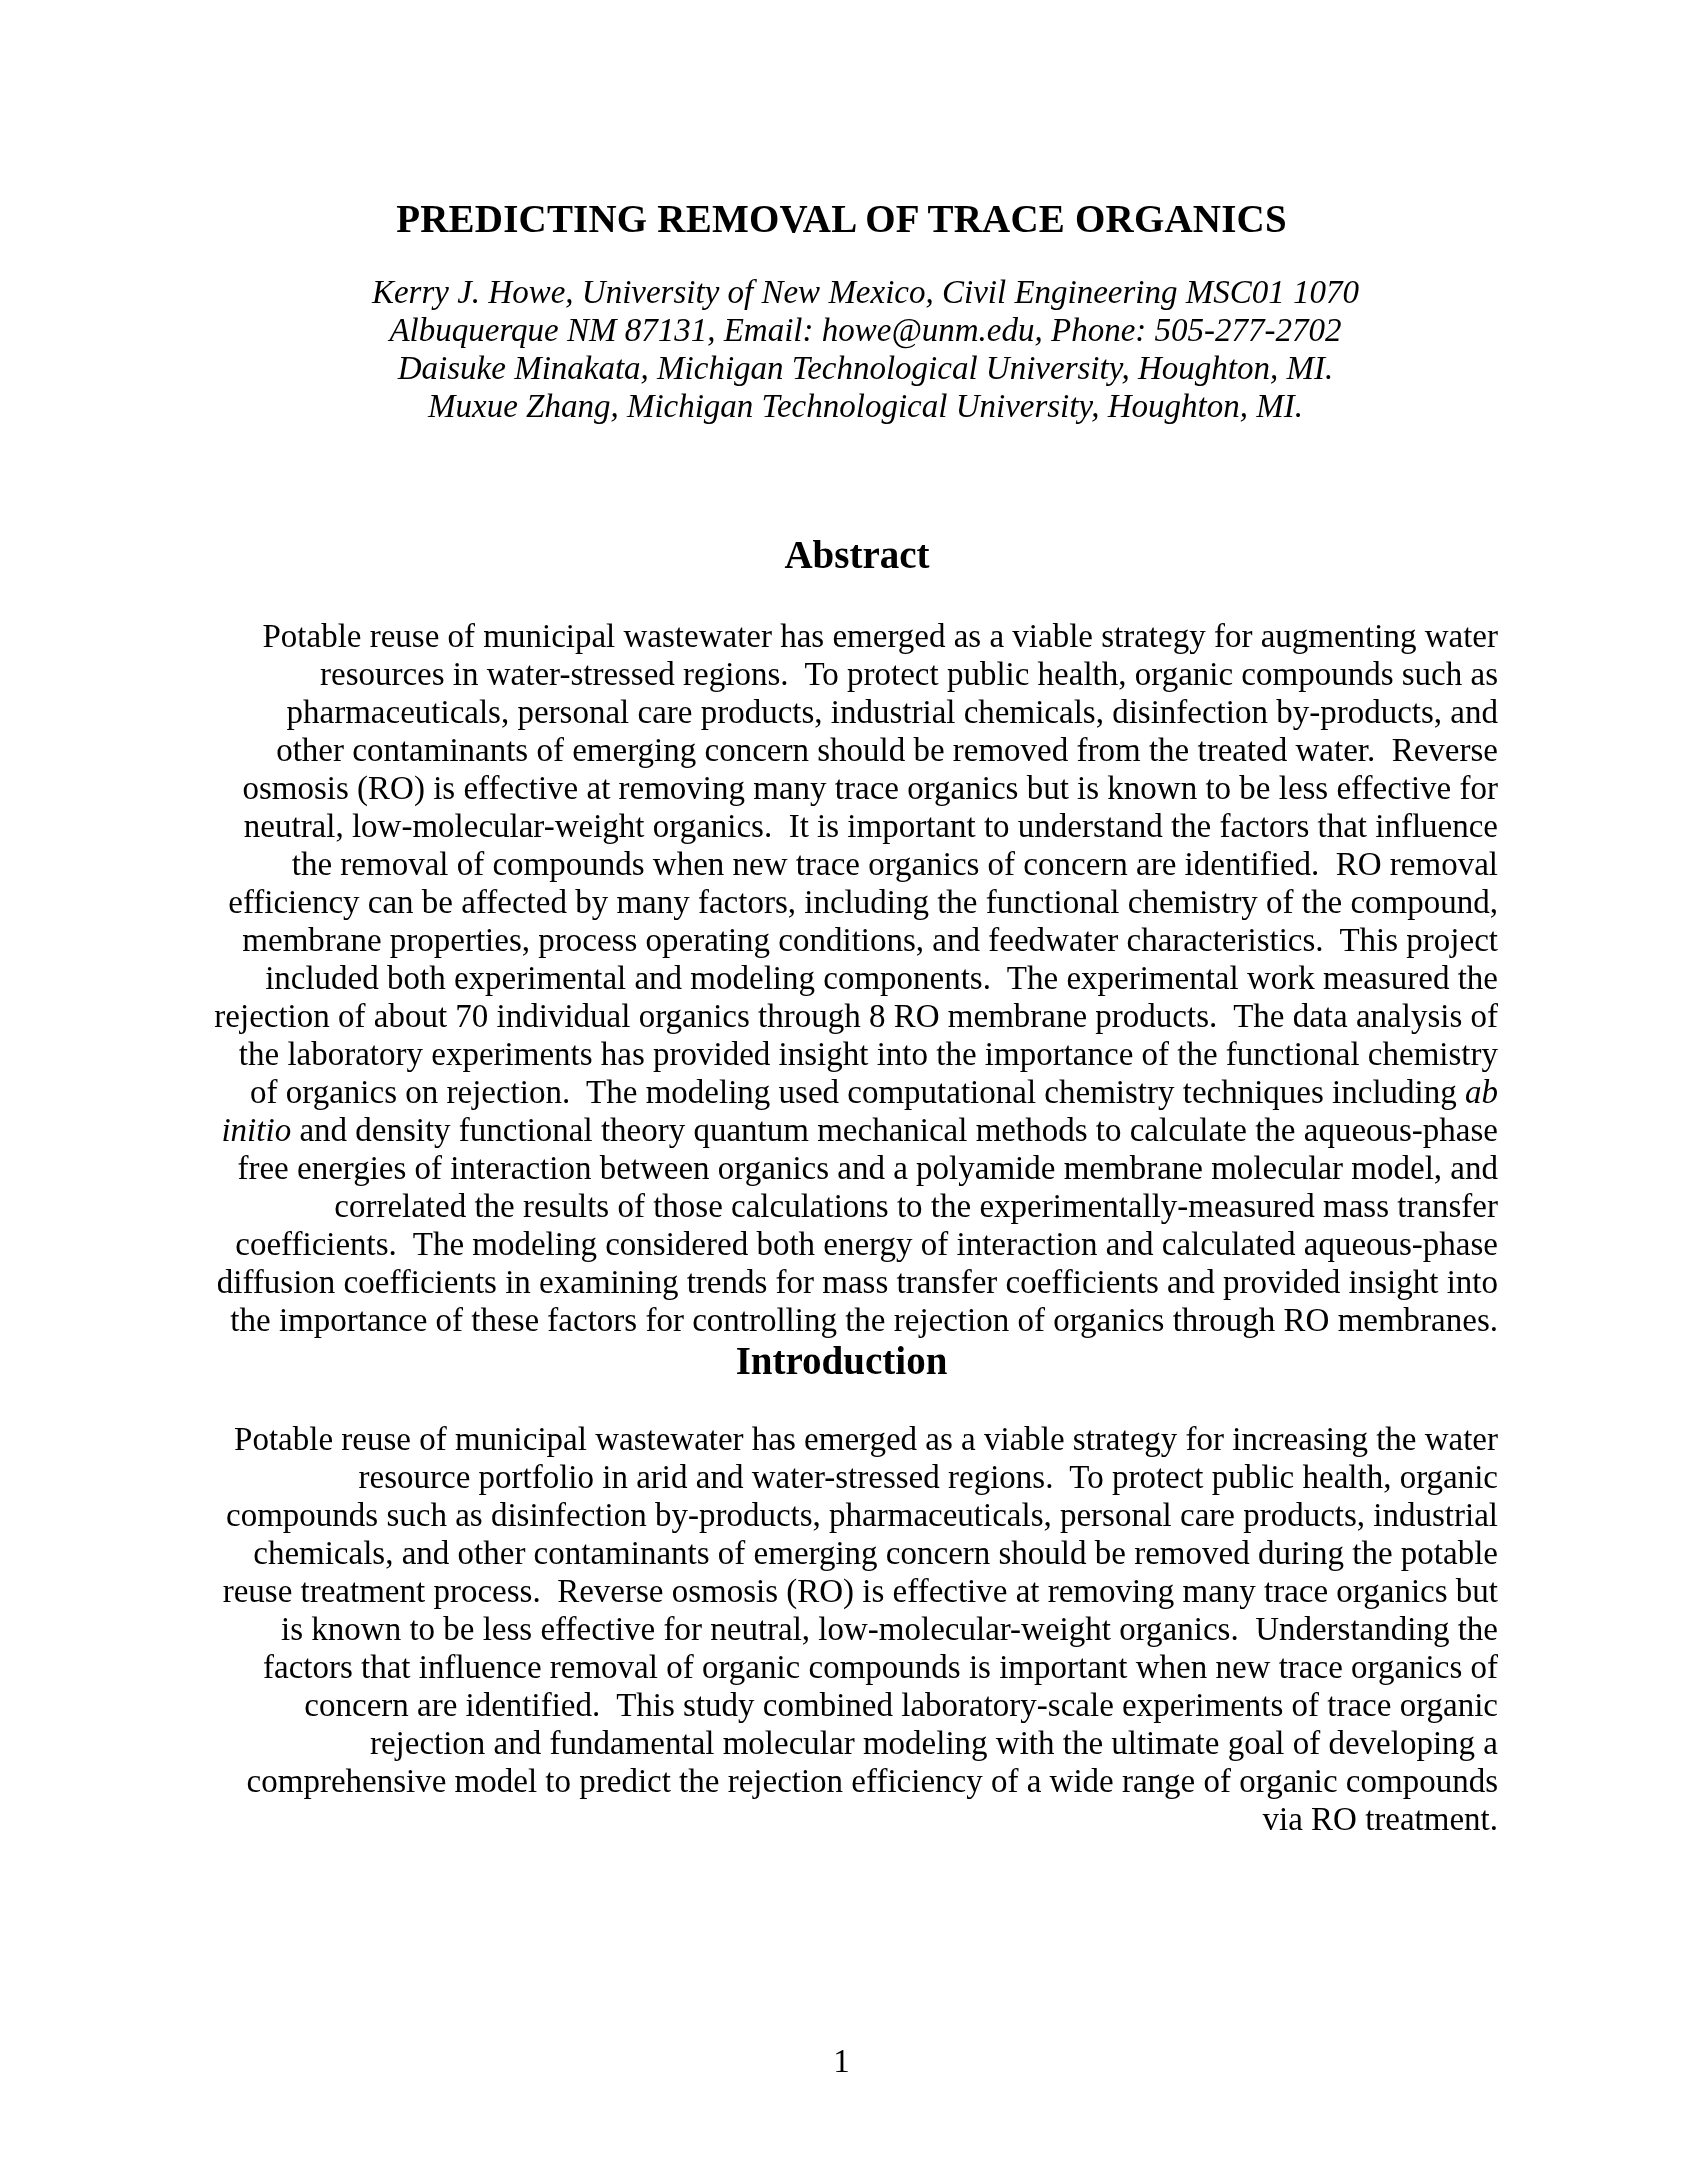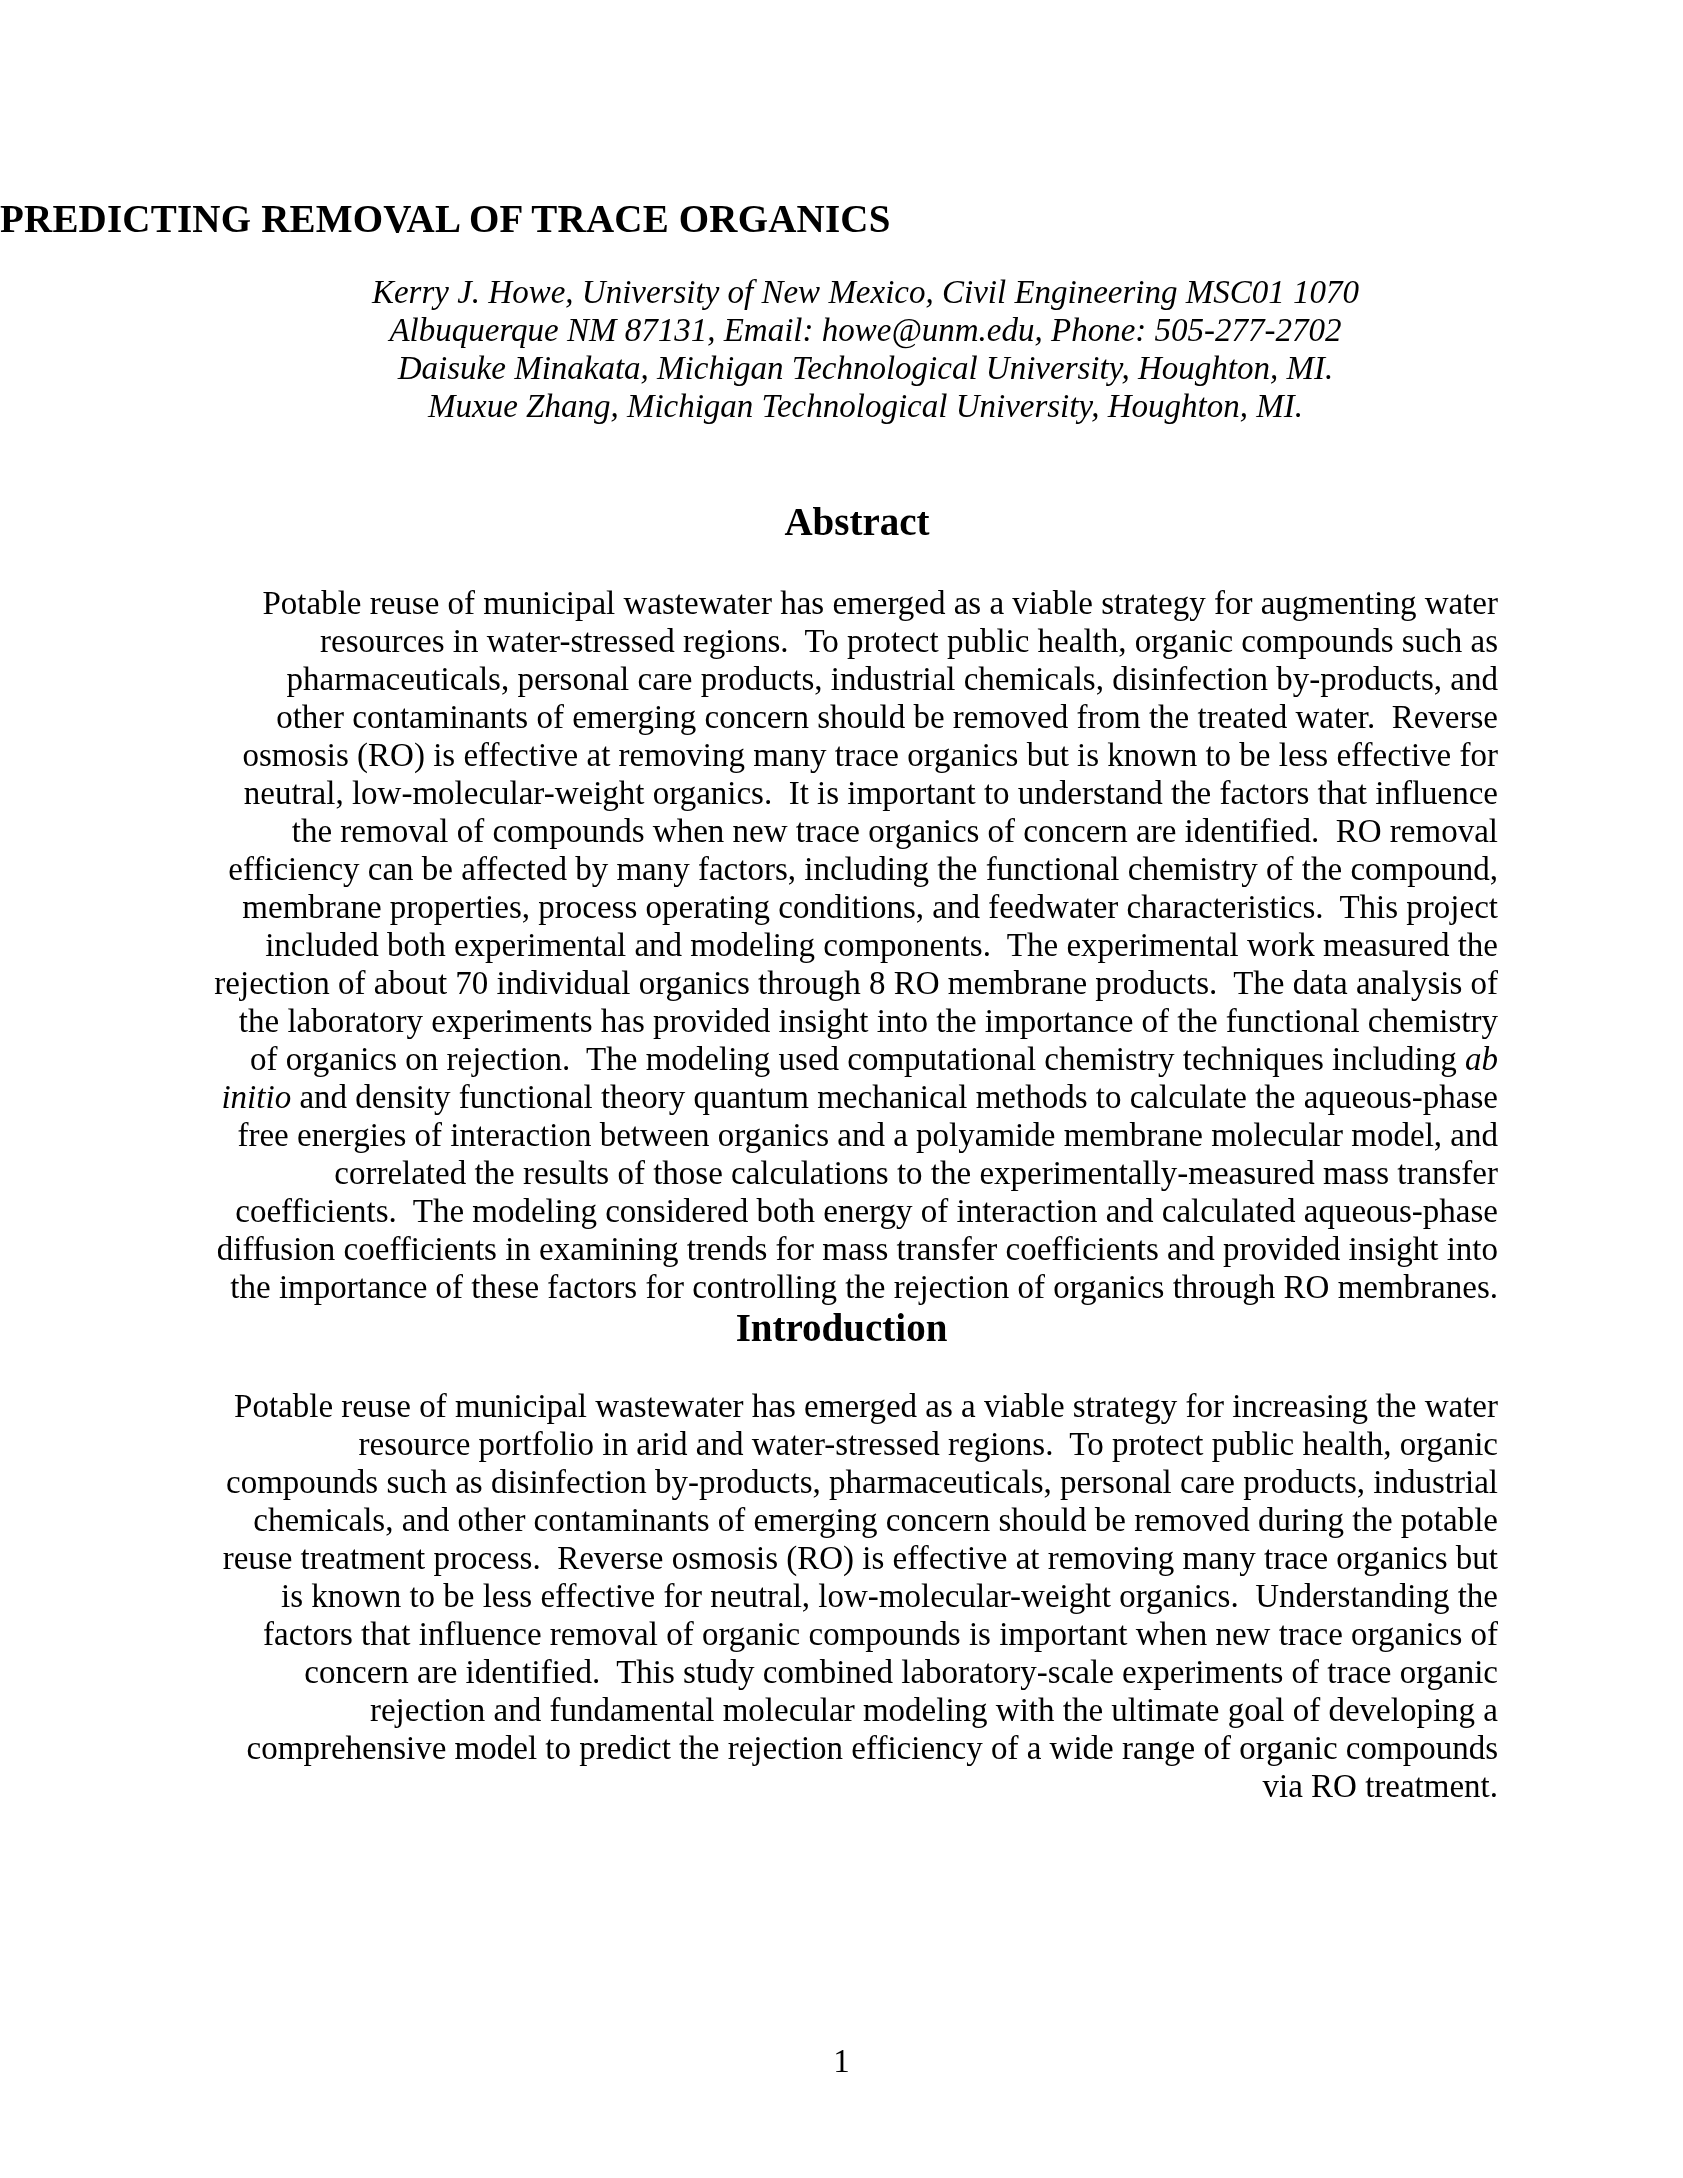--- a/index.html
+++ b/index.html
@@ -11,39 +11,39 @@
     background: #ffffff;
     color: #000000;
     font-family: "Liberation Serif", serif;
     overflow: hidden;
   }
   .doc-title {
     padding-top: 194px;
     font-size: 39px;
     line-height: 49px;
     font-weight: bold;
-    text-align: left;
+    text-align: center;
     letter-spacing: 0.2px;
   }
   .authors {
     margin-top: 30px;
     font-size: 33px;
     line-height: 38px;
     font-style: italic;
     text-align: center;
     margin-left: 48px;
   }
   .heading {
     margin: 0;
     font-size: 39px;
     line-height: 44px;
     font-weight: bold;
     text-align: center;
   }
-  .heading-abstract { margin-top: 75px; padding-left: 31px; }
+  .heading-abstract { margin-top: 108px; padding-left: 31px; }
   .heading-intro    { }
   .body-text {
     margin: 0 185px;
     font-size: 33px;
     line-height: 38px;
     white-space: pre;
     text-align: right;
   }
   .body-abstract { margin-top: 40px; }
   .body-intro    { margin-top: 37px; }

